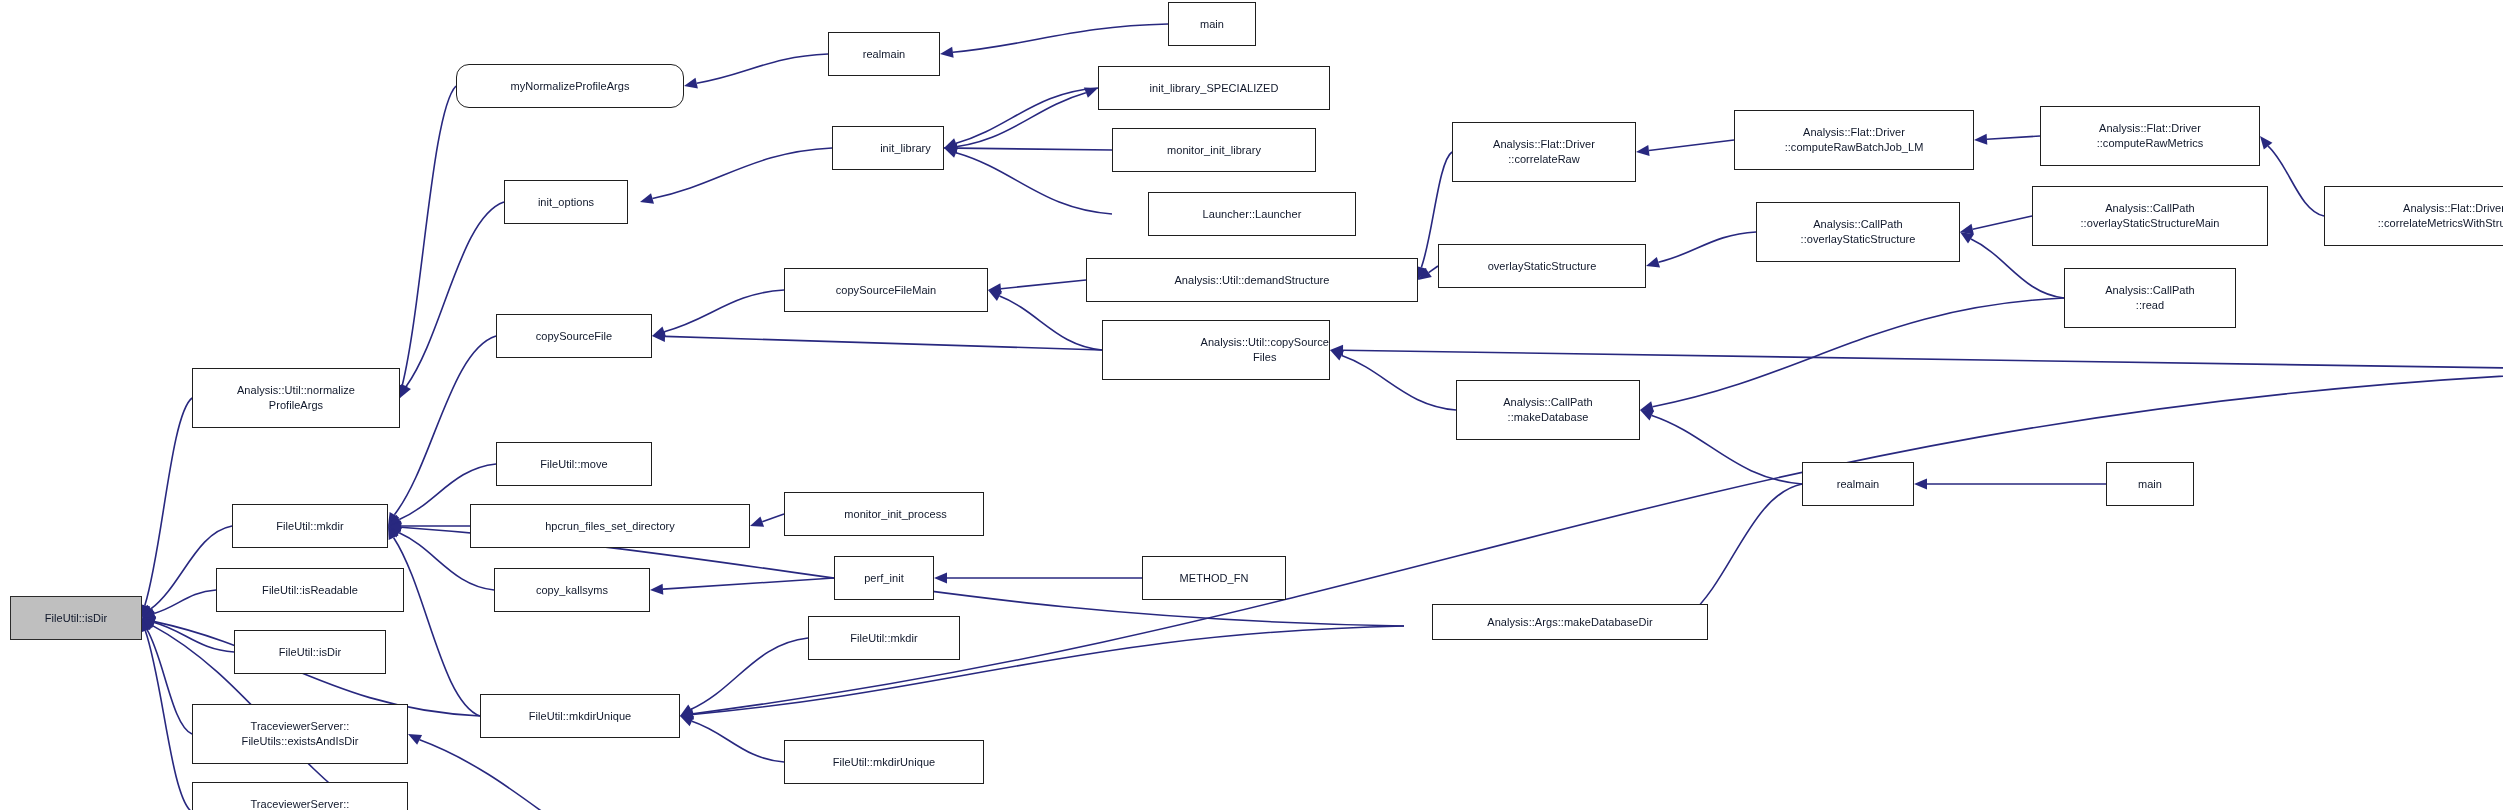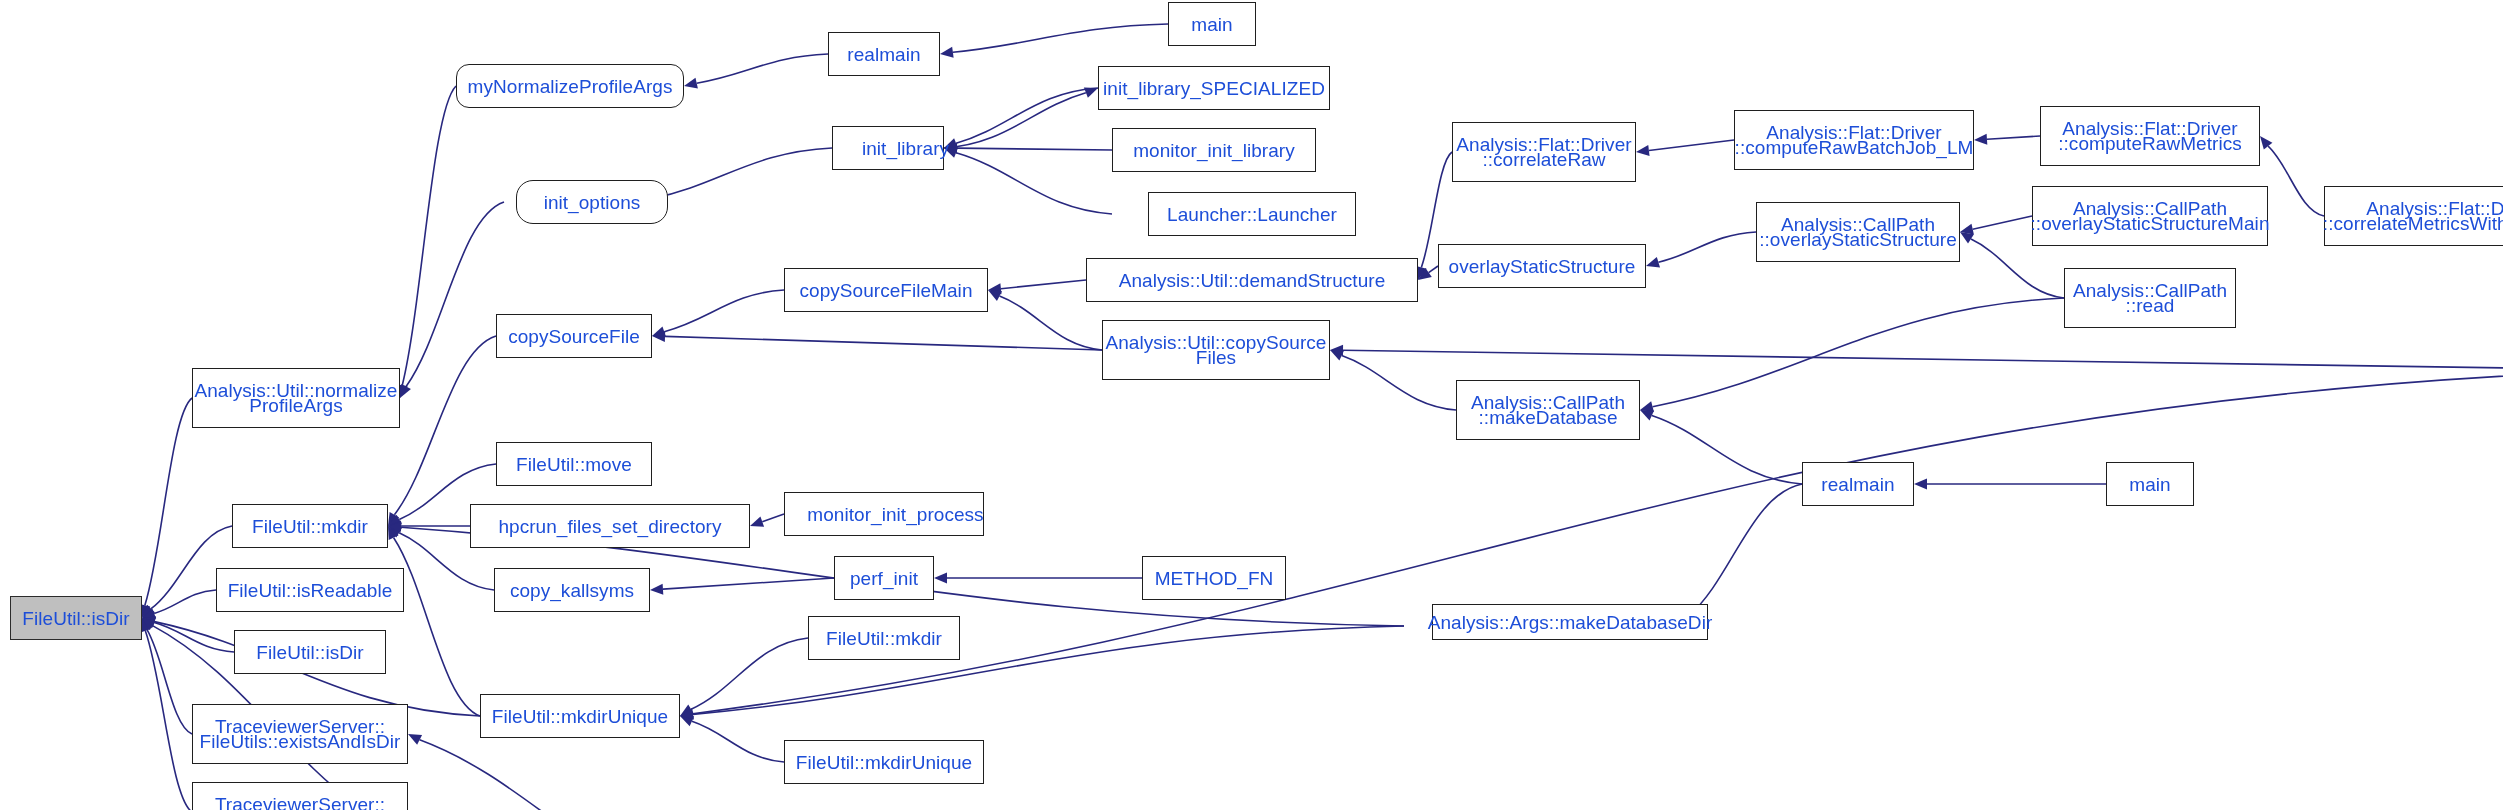--- a/index.html
+++ b/index.html
@@ -10,22 +10,22 @@
     background:#ffffff;
     font-family:"Liberation Sans", sans-serif;
     overflow:hidden;
   }
   #edges{position:absolute;left:0;top:0;width:2503px;height:810px;}
   .node{
     position:absolute;
     box-sizing:border-box;
     border:1px solid #1f1f1f;
     background:#ffffff;
-    color:#1d4ed8;
-    font-size:19px;
+    color:#0f172a;
+    font-size:11px;
     line-height:15px;
     display:flex;
     align-items:center;
     justify-content:center;
     text-align:center;
     white-space:pre;
     letter-spacing:0.05px;
     z-index:5;
   }
   .node.root{
@@ -155,38 +155,38 @@
       <div class="node" style="left: 192px; top: 368px; width: 208px; height: 60px;"><span class="lbl">Analysis::Util::normalize
 ProfileArgs</span></div>
       <div class="node" style="left: 232px; top: 504px; width: 156px; height: 44px;"><span class="lbl">FileUtil::mkdir</span></div>
       <div class="node" style="left: 216px; top: 568px; width: 188px; height: 44px;"><span class="lbl">FileUtil::isReadable</span></div>
       <div class="node" style="left: 234px; top: 630px; width: 152px; height: 44px;"><span class="lbl">FileUtil::isDir</span></div>
       <div class="node" style="left: 192px; top: 704px; width: 216px; height: 60px;"><span class="lbl">TraceviewerServer::
 FileUtils::existsAndIsDir</span></div>
       <div class="node" style="left: 192px; top: 782px; width: 216px; height: 60px;"><span class="lbl">TraceviewerServer::
 FileUtils::getAllFilesInDir</span></div>
       <div class="node" style="left: 456px; top: 64px; width: 228px; height: 44px; border-radius: 13px;"><span class="lbl">myNormalizeProfileArgs</span></div>
-      <div class="node" style="left: 516px; top: 180px; width: 152px; height: 44px; border-radius: 17px;"><span class="lbl">init_options</span></div>
+      <div class="node" style="left: 504px; top: 180px; width: 124px; height: 44px;"><span class="lbl">init_options</span></div>
       <div class="node" style="left: 496px; top: 314px; width: 156px; height: 44px;"><span class="lbl">copySourceFile</span></div>
       <div class="node" style="left: 496px; top: 442px; width: 156px; height: 44px;"><span class="lbl">FileUtil::move</span></div>
       <div class="node" style="left: 470px; top: 504px; width: 280px; height: 44px;"><span class="lbl">hpcrun_files_set_directory</span></div>
       <div class="node" style="left: 494px; top: 568px; width: 156px; height: 44px;"><span class="lbl">copy_kallsyms</span></div>
       <div class="node" style="left: 480px; top: 694px; width: 200px; height: 44px;"><span class="lbl">FileUtil::mkdirUnique</span></div>
       <div class="node" style="left: 828px; top: 32px; width: 112px; height: 44px;"><span class="lbl">realmain</span></div>
       <div class="node" style="left: 832px; top: 126px; width: 112px; height: 44px; padding-left: 35px;"><span class="lbl">init_library</span></div>
       <div class="node" style="left: 784px; top: 268px; width: 204px; height: 44px;"><span class="lbl">copySourceFileMain</span></div>
       <div class="node" style="left: 834px; top: 556px; width: 100px; height: 44px;"><span class="lbl">perf_init</span></div>
       <div class="node" style="left: 808px; top: 616px; width: 152px; height: 44px;"><span class="lbl">FileUtil::mkdir</span></div>
       <div class="node" style="left: 784px; top: 740px; width: 200px; height: 44px;"><span class="lbl">FileUtil::mkdirUnique</span></div>
       <div class="node" style="left: 1168px; top: 2px; width: 88px; height: 44px;"><span class="lbl">main</span></div>
       <div class="node" style="left: 1098px; top: 66px; width: 232px; height: 44px;"><span class="lbl">init_library_SPECIALIZED</span></div>
       <div class="node" style="left: 1112px; top: 128px; width: 204px; height: 44px;"><span class="lbl">monitor_init_library</span></div>
       <div class="node" style="left: 1112px; top: 192px; width: 208px; height: 44px; margin-left: 36px;"><span class="lbl">Launcher::Launcher</span></div>
       <div class="node" style="left: 1086px; top: 258px; width: 332px; height: 44px;"><span class="lbl">Analysis::Util::demandStructure</span></div>
-      <div class="node" style="left: 1102px; top: 320px; width: 228px; height: 60px;"><span class="lbl">Analysis::Util::copySource
+      <div class="node" style="left: 1102px; top: 320px; width: 228px; height: 60px; justify-content: flex-end;"><span class="lbl">Analysis::Util::copySource
 Files</span></div>
       <div class="node" style="left: 784px; top: 492px; width: 200px; height: 44px; padding-left: 23px;"><span class="lbl">monitor_init_process</span></div>
       <div class="node" style="left: 1142px; top: 556px; width: 144px; height: 44px;"><span class="lbl">METHOD_FN</span></div>
       <div class="node" style="left: 1404px; top: 604px; width: 276px; height: 36px; margin-left: 28px;"><span class="lbl">Analysis::Args::makeDatabaseDir</span></div>
       <div class="node" style="left: 1452px; top: 122px; width: 184px; height: 60px;"><span class="lbl">Analysis::Flat::Driver
 ::correlateRaw</span></div>
       <div class="node" style="left: 1438px; top: 244px; width: 208px; height: 44px;"><span class="lbl">overlayStaticStructure</span></div>
       <div class="node" style="left: 1456px; top: 380px; width: 184px; height: 60px;"><span class="lbl">Analysis::CallPath
 ::makeDatabase</span></div>
       <div class="node" style="left: 1802px; top: 462px; width: 112px; height: 44px;"><span class="lbl">realmain</span></div>

